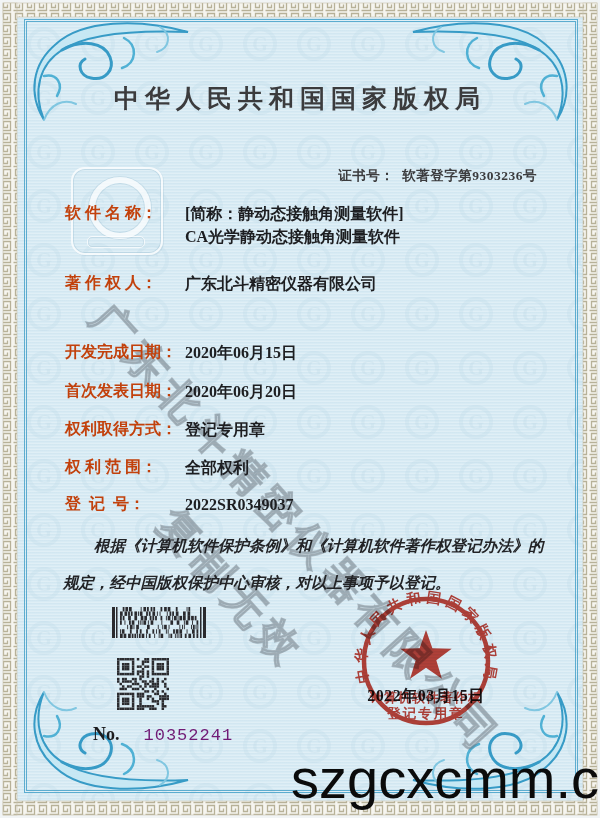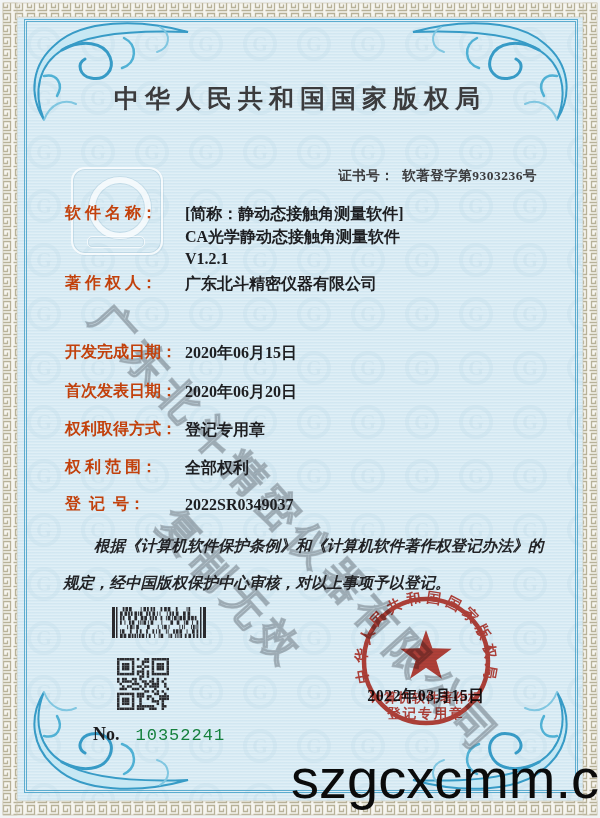--- a/index.html
+++ b/index.html
@@ -72,22 +72,22 @@
   .statement{
     position:absolute; left:63px; top:527px; width:488px;
     font-size:15.5px; font-weight:bold; color:#222326; line-height:37px;font-style:italic;
   }
   .statement .ln1{text-indent:2em;}
 
   .barcode{position:absolute; left:112px; top:607px; width:94px; height:31px;}
   .qrcode{position:absolute; left:117px; top:658px; width:52px; height:52px;}
 
   .serial{position:absolute; left:93px; top:724px; font-size:18px;}
-  .serial .prefix{font-family:"Liberation Serif",serif; color:#1c1c1e; font-weight:bold; margin-right:16px;text-align:right;}
-  .serial .num{font-family:"Liberation Mono","DejaVu Sans Mono",monospace; color:#15803d; letter-spacing:1px; font-size:17px;}
+  .serial .prefix{font-family:"Liberation Serif",serif; color:#1c1c1e; font-weight:bold; margin-right:24px;text-align:right;}
+  .serial .num{font-family:"Liberation Mono","DejaVu Sans Mono",monospace; color:#701a75; letter-spacing:1px; font-size:17px;}
 
   .seal{position:absolute; left:346px; top:583px; width:160px; height:160px; z-index:6; opacity:.93; mix-blend-mode:multiply;}
   .seal-date{
     position:absolute; left:358px; top:686px; width:136px; text-align:center;
     font-size:16px; font-weight:bold; color:#17171a; letter-spacing:.5px; z-index:6;
   }
 
   .watermark{
     position:absolute; z-index:3; white-space:nowrap;
     font-weight:bold; font-size:42px; letter-spacing:7px;
@@ -171,21 +171,20 @@
 
     <div class="cert-no">
       <span class="lbl">证书号：</span><span>软著登字第9303236号</span>
     </div>
 
     <div class="field" style="top:203px">
       <div class="flabel">软 件 名 称：</div>
       <div class="fvalue">
         <div>[简称：静动态接触角测量软件]</div>
         <div>CA光学静动态接触角测量软件</div>
-        <div>V1.2.1</div>
       </div>
     </div>
 
     <div class="field" style="top:273px">
       <div class="flabel">著 作 权 人：</div>
       <div class="fvalue">广东北斗精密仪器有限公司</div>
     </div>
 
     <div class="field" style="top:342px">
       <div class="flabel">开发完成日期：</div>

